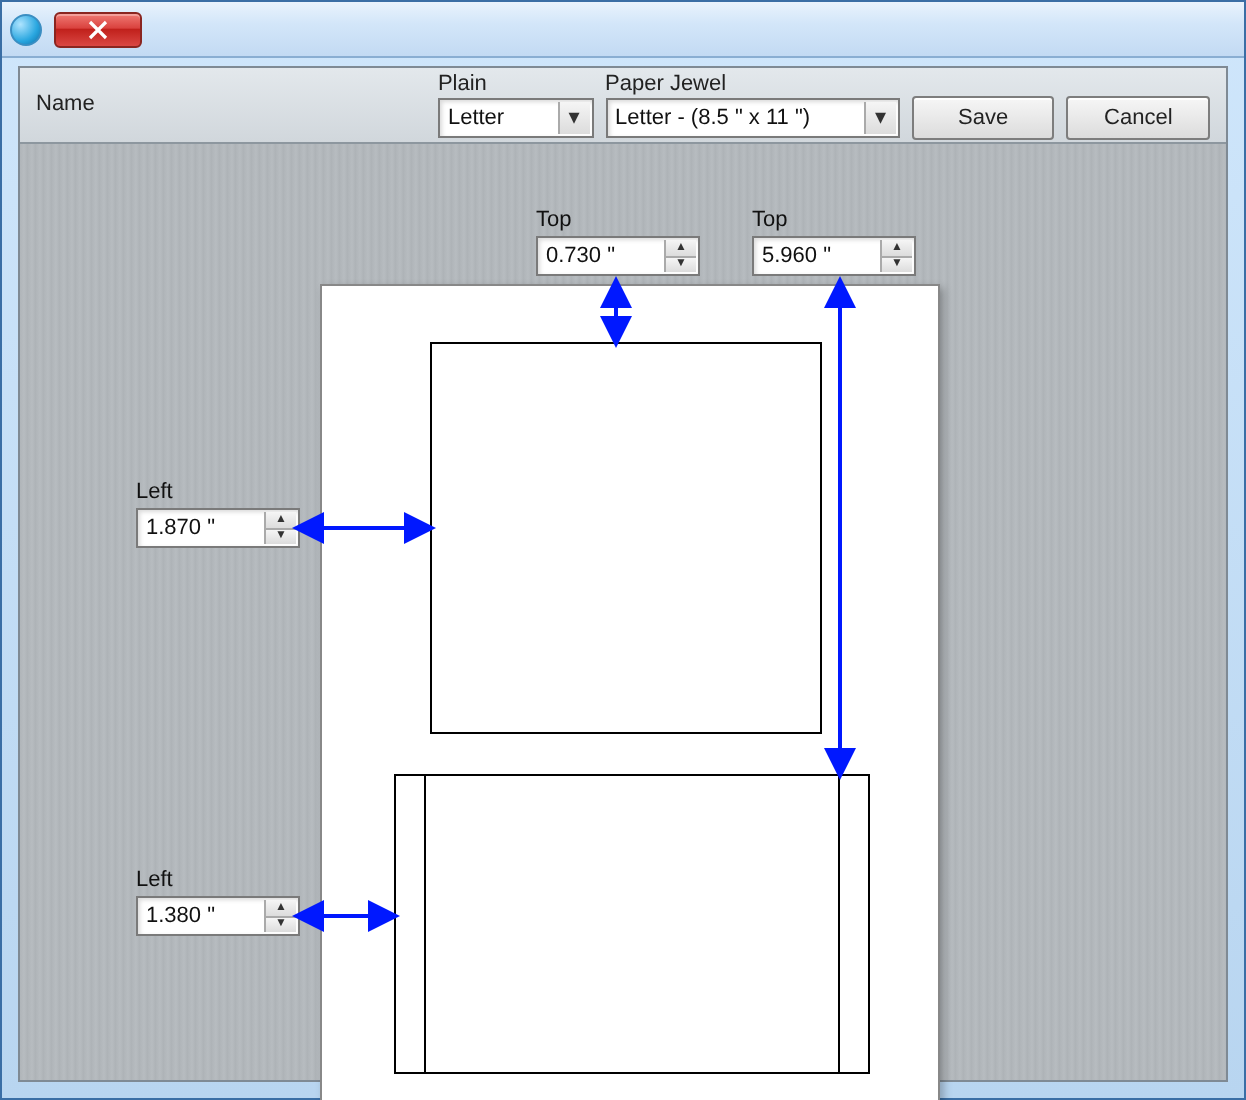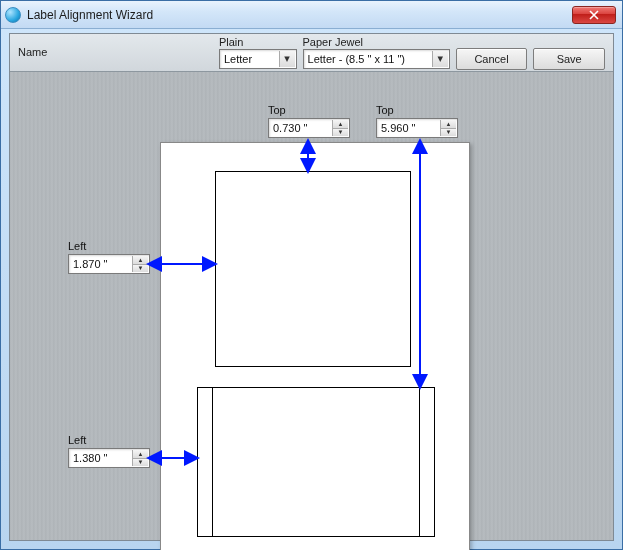--- a/index.html
+++ b/index.html
@@ -156,21 +156,20 @@
     pointer-events: none;
   }
 </style>
 </head>
 <body>
 
 <div class="window">
 
   <div class="titlebar">
     <div class="icon"></div>
-    <div class="title">Label Alignment Wizard</div>
     <div class="close">
       <svg width="10" height="10" viewBox="0 0 10 10">
         <path d="M1 1 L9 9 M9 1 L1 9" stroke="#fff" stroke-width="1.6"></path>
       </svg>
     </div>
   </div>
 
   <div class="content">
 
     <div class="strip">
@@ -185,24 +184,24 @@
         </div>
       </div>
       <div class="field" style="width:148px">
         <div class="fld-label">Paper Jewel</div>
         <div class="inset select">
           <span>Letter - (8.5 " x 11 ")</span>
           <div class="arrow">▾</div>
         </div>
       </div>
       <div class="btn">
+        <span>Save</span>
+      </div>
+      <div class="btn">
         <span>Cancel</span>
-      </div>
-      <div class="btn">
-        <span>Save</span>
       </div>
     </div>
 
     <div class="canvas">
 
       <div class="paper">
         <div class="label-box box1"></div>
         <div class="label-box box2">
           <div class="inner-line" style="left:14px"></div>
           <div class="inner-line" style="right:14px"></div>

